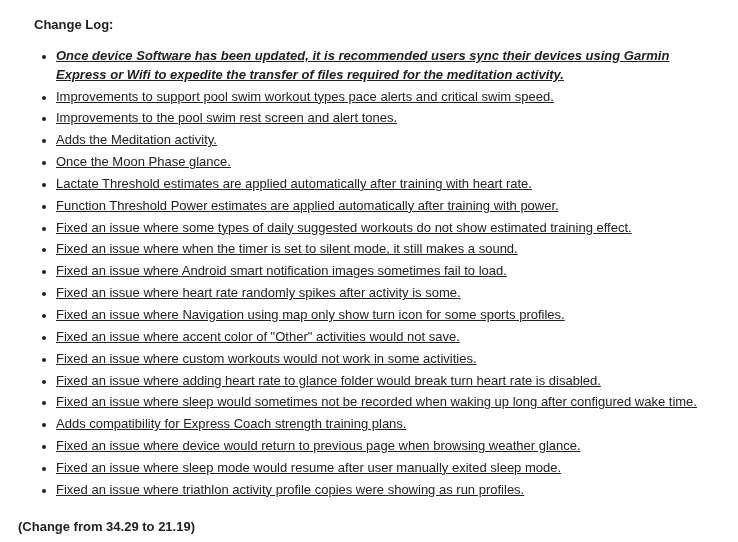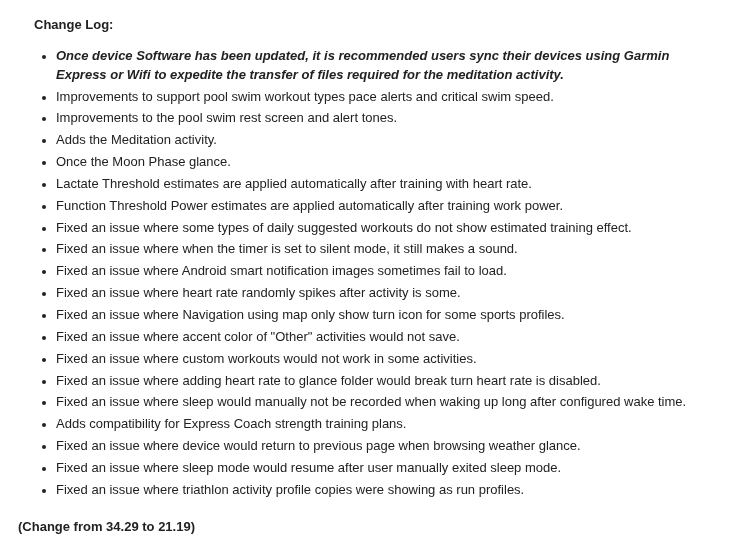--- a/index.html
+++ b/index.html
@@ -16,20 +16,21 @@
     box-sizing: border-box;
     line-height: 1.45;
   }
   .heading {
     font-weight: bold;
     margin: 0 0 12px 16px;
   }
   ul.changes {
     margin: 0 0 18px 0;
     padding-left: 38px;
+    text-decoration: underline;
   }
   ul.changes li {
     margin: 0 0 3px 0;
     padding: 0;
   }
   ul.changes li::marker {
     font-size: 12px;
   }
   .lead {
     font-weight: bold;
@@ -45,29 +46,29 @@
 
 <p class="heading">Change Log:</p>
 
 <ul class="changes">
   <li class="lead">Once device Software has been updated, it is recommended users sync their devices using Garmin Express or Wifi to expedite the transfer of files required for the meditation activity.</li>
   <li>Improvements to support pool swim workout types pace alerts and critical swim speed.</li>
   <li>Improvements to the pool swim rest screen and alert tones.</li>
   <li>Adds the Meditation activity.</li>
   <li>Once the Moon Phase glance.</li>
   <li>Lactate Threshold estimates are applied automatically after training with heart rate.</li>
-  <li>Function Threshold Power estimates are applied automatically after training work power.</li>
+  <li>Function Threshold Power estimates are applied automatically after training with power.</li>
   <li>Fixed an issue where some types of daily suggested workouts do not show estimated training effect.</li>
   <li>Fixed an issue where when the timer is set to silent mode, it still makes a sound.</li>
   <li>Fixed an issue where Android smart notification images sometimes fail to load.</li>
   <li>Fixed an issue where heart rate randomly spikes after activity is some.</li>
   <li>Fixed an issue where Navigation using map only show turn icon for some sports profiles.</li>
   <li>Fixed an issue where accent color of "Other" activities would not save.</li>
   <li>Fixed an issue where custom workouts would not work in some activities.</li>
   <li>Fixed an issue where adding heart rate to glance folder would break turn heart rate is disabled.</li>
-  <li>Fixed an issue where sleep would manually not be recorded when waking up long after configured wake time.</li>
+  <li>Fixed an issue where sleep would sometimes not be recorded when waking up long after configured wake time.</li>
   <li>Adds compatibility for Express Coach strength training plans.</li>
   <li>Fixed an issue where device would return to previous page when browsing weather glance.</li>
   <li>Fixed an issue where sleep mode would resume after user manually exited sleep mode.</li>
   <li>Fixed an issue where triathlon activity profile copies were showing as run profiles.</li>
 </ul>
 
 <p class="subheading">(Change from 34.29 to 21.19)</p>
 
 </body></html>

